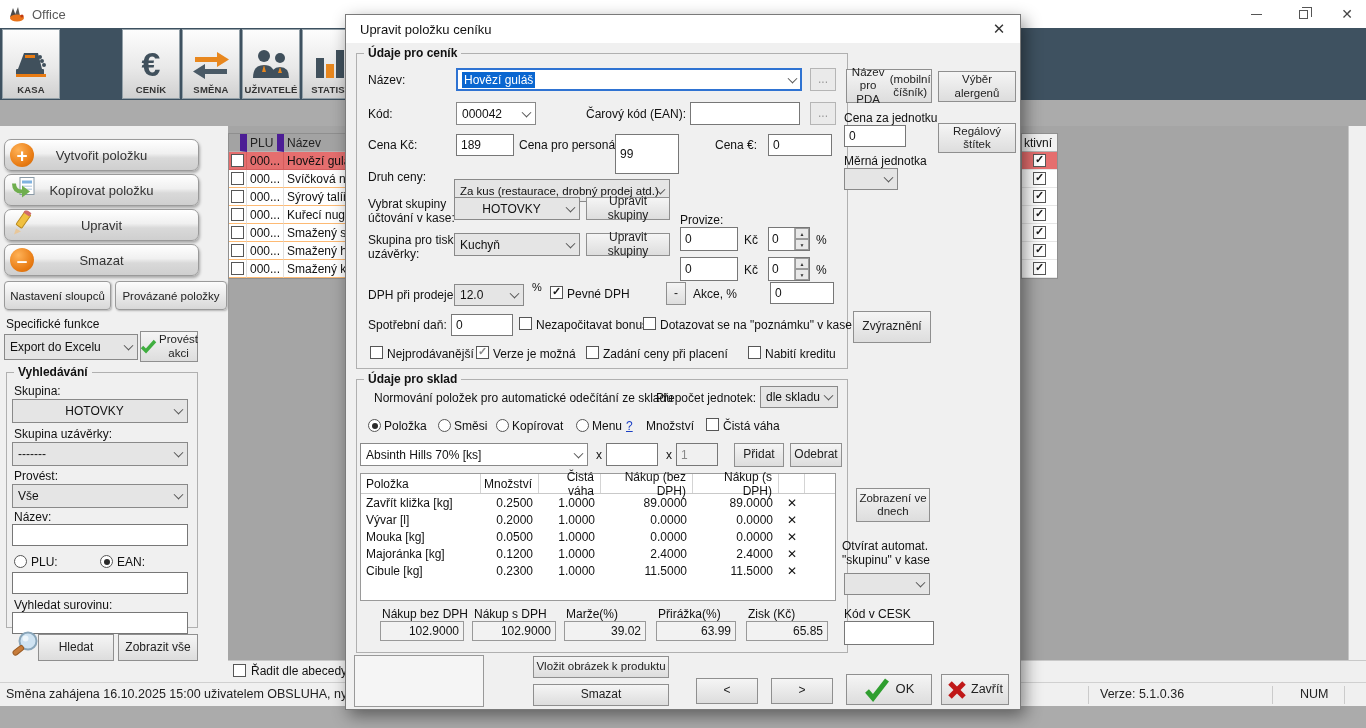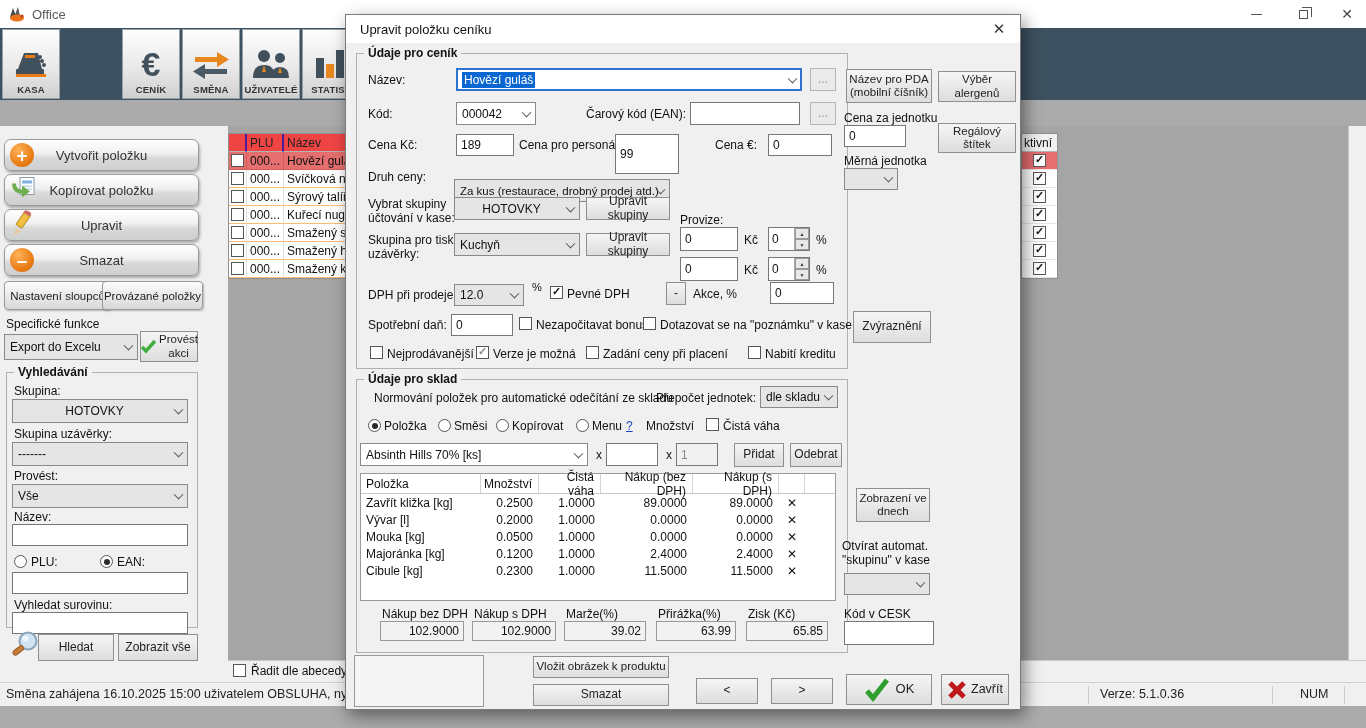--- a/index.html
+++ b/index.html
@@ -53,21 +53,21 @@
   .spinarrows > div { flex:1; background:#e8e8e8; border:1px solid #9a9a9a; display:flex; align-items:center; justify-content:center; font-size:5px; color:#333; }
   .spinarrows .up::before { content:"▲"; }
   .spinarrows .dn::before { content:"▼"; }
 
   
   .tablearea { position:absolute; left:228px; top:126px; width:1120px; height:534px; background:#a5a5a5; }
   .vscroll { position:absolute; left:1348px; top:126px; width:18px; height:534px; background:#f0f0f0; border-left:1px solid #c5c5c5; }
   .ptable { position:absolute; left:228px; top:133px; width:170px; background:#fff; border:1px solid #8f8f8f; overflow:hidden; }
   .prow { display:flex; height:18px; }
   .pcell { border-right:1px solid #e0e0e0; border-bottom:1px solid #fdba74; display:flex; align-items:center; padding:0 3px; font-size:12px; white-space:nowrap; overflow:hidden; }
-  .phead .pcell { background:#ef4444; border-right:2px solid #4c1d95; border-bottom:1px solid #b5b5b5; color:#222; }
+  .phead .pcell { background:#a3a3a3; border-right:7px solid #4c1d95; border-bottom:1px solid #b5b5b5; color:#222; }
   .c-cb { width:18px; justify-content:center; }
   .c-plu { width:37px; }
   .c-nm { width:113px; border-right:none; }
   .rowsel { background:#e56e6e; }
   .rowsel .pcell { border-bottom-color:#d45c5c; border-right-color:#d45c5c; }
   .atable { position:absolute; left:1021px; top:133px; width:37px; background:#fff; border:1px solid #8f8f8f; overflow:hidden; }
   .acell { height:18px; border-bottom:1px solid #e6e6e6; display:flex; align-items:center; justify-content:center; }
   .ahead { background:#f1f1f1; border-bottom:1px solid #b5b5b5; font-size:12px; padding-left:2px; justify-content:flex-start; }
   .bottomstrip1 { position:absolute; left:228px; top:660px; width:1138px; height:22px; background:#f0f0f0; border-top:1px solid #c9c9c9; }
 
@@ -209,21 +209,21 @@
         </svg>
     </span>
     <span>Upravit</span>
   </div>
   <div class="bigbtn" style="top:244px">
     <span class="lic circle-ic">–</span>
     <span>Smazat</span>
   </div>
 
   <div class="tabbtn" style="left:4px;top:281px;width:107px">Nastavení sloupců</div>
-  <div class="tabbtn" style="left:102px;top:281px;width:101px">Provázané položky</div>
+  <div class="tabbtn" style="left:115px;top:281px;width:112px">Provázané položky</div>
 
   <span class="label abs" style="left:6px;top:317px">Specifické funkce</span>
   <div class="select" style="left:4px;top:334px;width:134px;height:26px">
     <span>Export do Excelu</span>
       <span class="chev"></span>
   </div>
   <div class="btn" style="left:140px;top:331px;width:58px;height:31px;font-size:11.5px">
     <svg width="17" height="15" viewBox="0 0 17 15" style="margin-right:2px;flex:none">
         <polyline points="2,8 6,12 15,2" fill="none" stroke="#3fae3f" stroke-width="3.4"></polyline>
       </svg>
@@ -458,21 +458,21 @@
 
     <span class="cb abs" style="left:24px;top:331px"></span>
     <span class="dl" style="left:41px;top:332px">Nejprodávanější</span>
     <span class="cb checked gray abs" style="left:130px;top:331px"></span>
     <span class="dl" style="left:147px;top:332px">Verze je možná</span>
     <span class="cb abs" style="left:240px;top:331px"></span>
     <span class="dl" style="left:257px;top:332px">Zadání ceny při placení</span>
     <span class="cb abs" style="left:402px;top:331px"></span>
     <span class="dl" style="left:419px;top:332px">Nabití kreditu</span>
 
-    <div class="btn" style="left:500px;top:54px;width:86px;height:34px;font-size:11.5px;flex-direction:column">
+    <div class="btn" style="left:500px;top:54px;width:86px;height:34px;font-size:11.5px;">
       <span>Název pro PDA</span>
       <span>(mobilní číšník)</span>
     </div>
     <div class="btn" style="left:592px;top:56px;width:78px;height:31px;font-size:11.5px">Výběr alergenů</div>
     <span class="dl" style="left:498px;top:96px">Cena za jednotku</span>
     <div class="input" style="left:498px;top:110px;width:62px;height:22px">0</div>
     <div class="btn" style="left:592px;top:108px;width:78px;height:30px;font-size:11.5px">Regálový štítek</div>
     <span class="dl" style="left:498px;top:139px">Měrná jednotka</span>
     <div class="select" style="left:498px;top:153px;width:54px;height:22px">
         <span class="chev"></span>

